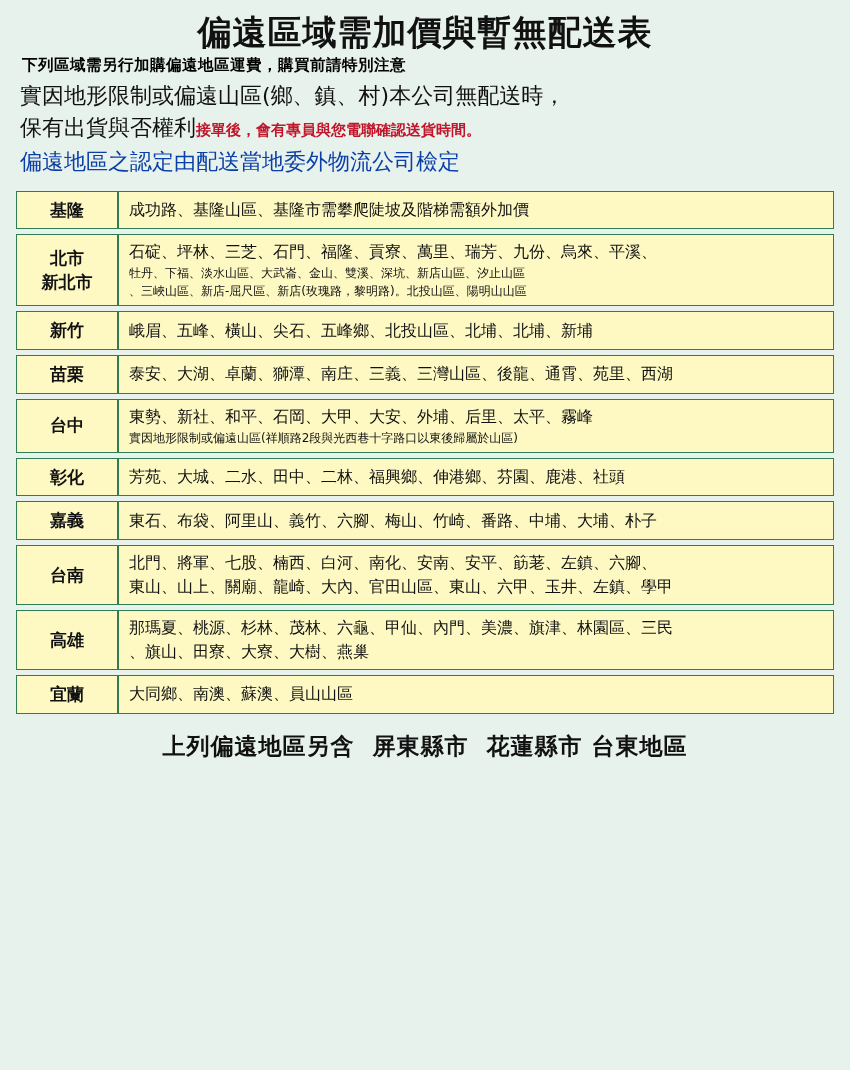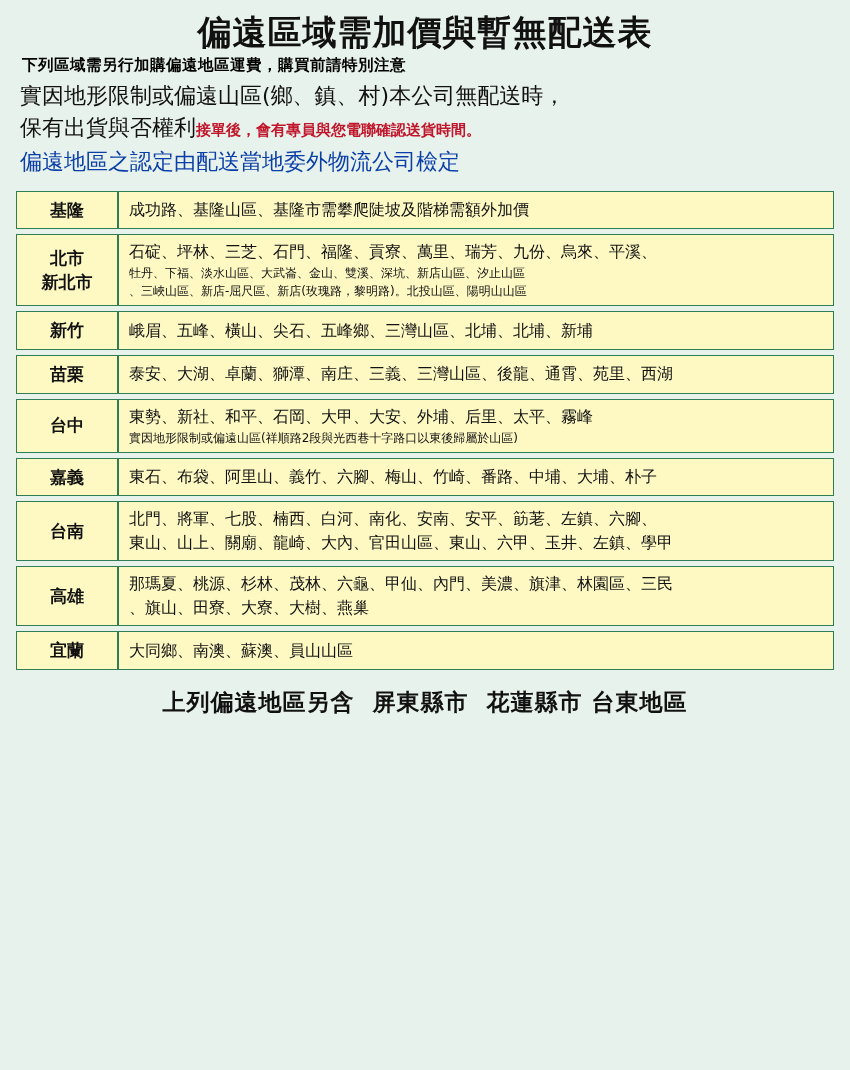--- a/index.html
+++ b/index.html
@@ -139,39 +139,45 @@
           <span class="line">石碇、坪林、三芝、石門、福隆、貢寮、萬里、瑞芳、九份、烏來、平溪、</span>
           <span class="line sm">牡丹、下福、淡水山區、大武崙、金山、雙溪、深坑、新店山區、汐止山區</span>
           <span class="line sm">、三峽山區、新店-屈尺區、新店(玫瑰路，黎明路)。北投山區、陽明山山區</span>
         </td>
       </tr>
 
 
       <tr>
         <td class="region">新竹</td>
         <td class="detail">
-          <span class="line">峨眉、五峰、橫山、尖石、五峰鄉、三灣山區、北埔、北埔、新埔</span>
+          <span class="line">峨眉、五峰、橫山、尖石、五峰鄉、北投山區、北埔、北埔、新埔</span>
         </td>
       </tr>
 
       <tr>
         <td class="region">苗栗</td>
         <td class="detail">
           <span class="line">泰安、大湖、卓蘭、獅潭、南庄、三義、三灣山區、後龍、通霄、苑里、西湖</span>
         </td>
       </tr>
 
       <tr>
         <td class="region">台中</td>
         <td class="detail">
           <span class="line">東勢、新社、和平、石岡、大甲、大安、外埔、后里、太平、霧峰</span>
           <span class="line sm">實因地形限制或偏遠山區(祥順路2段與光西巷十字路口以東後歸屬於山區)</span>
         </td>
       </tr>
 
+      <tr>
+        <td class="region">彰化</td>
+        <td class="detail">
+          <span class="line">芳苑、大城、二水、田中、二林、福興鄉、伸港鄉、芬園、鹿港、社頭</span>
+        </td>
+      </tr>
 
 
 
       <tr>
         <td class="region">嘉義</td>
         <td class="detail">
           <span class="line">東石、布袋、阿里山、義竹、六腳、梅山、竹崎、番路、中埔、大埔、朴子</span>
         </td>
       </tr>
 

